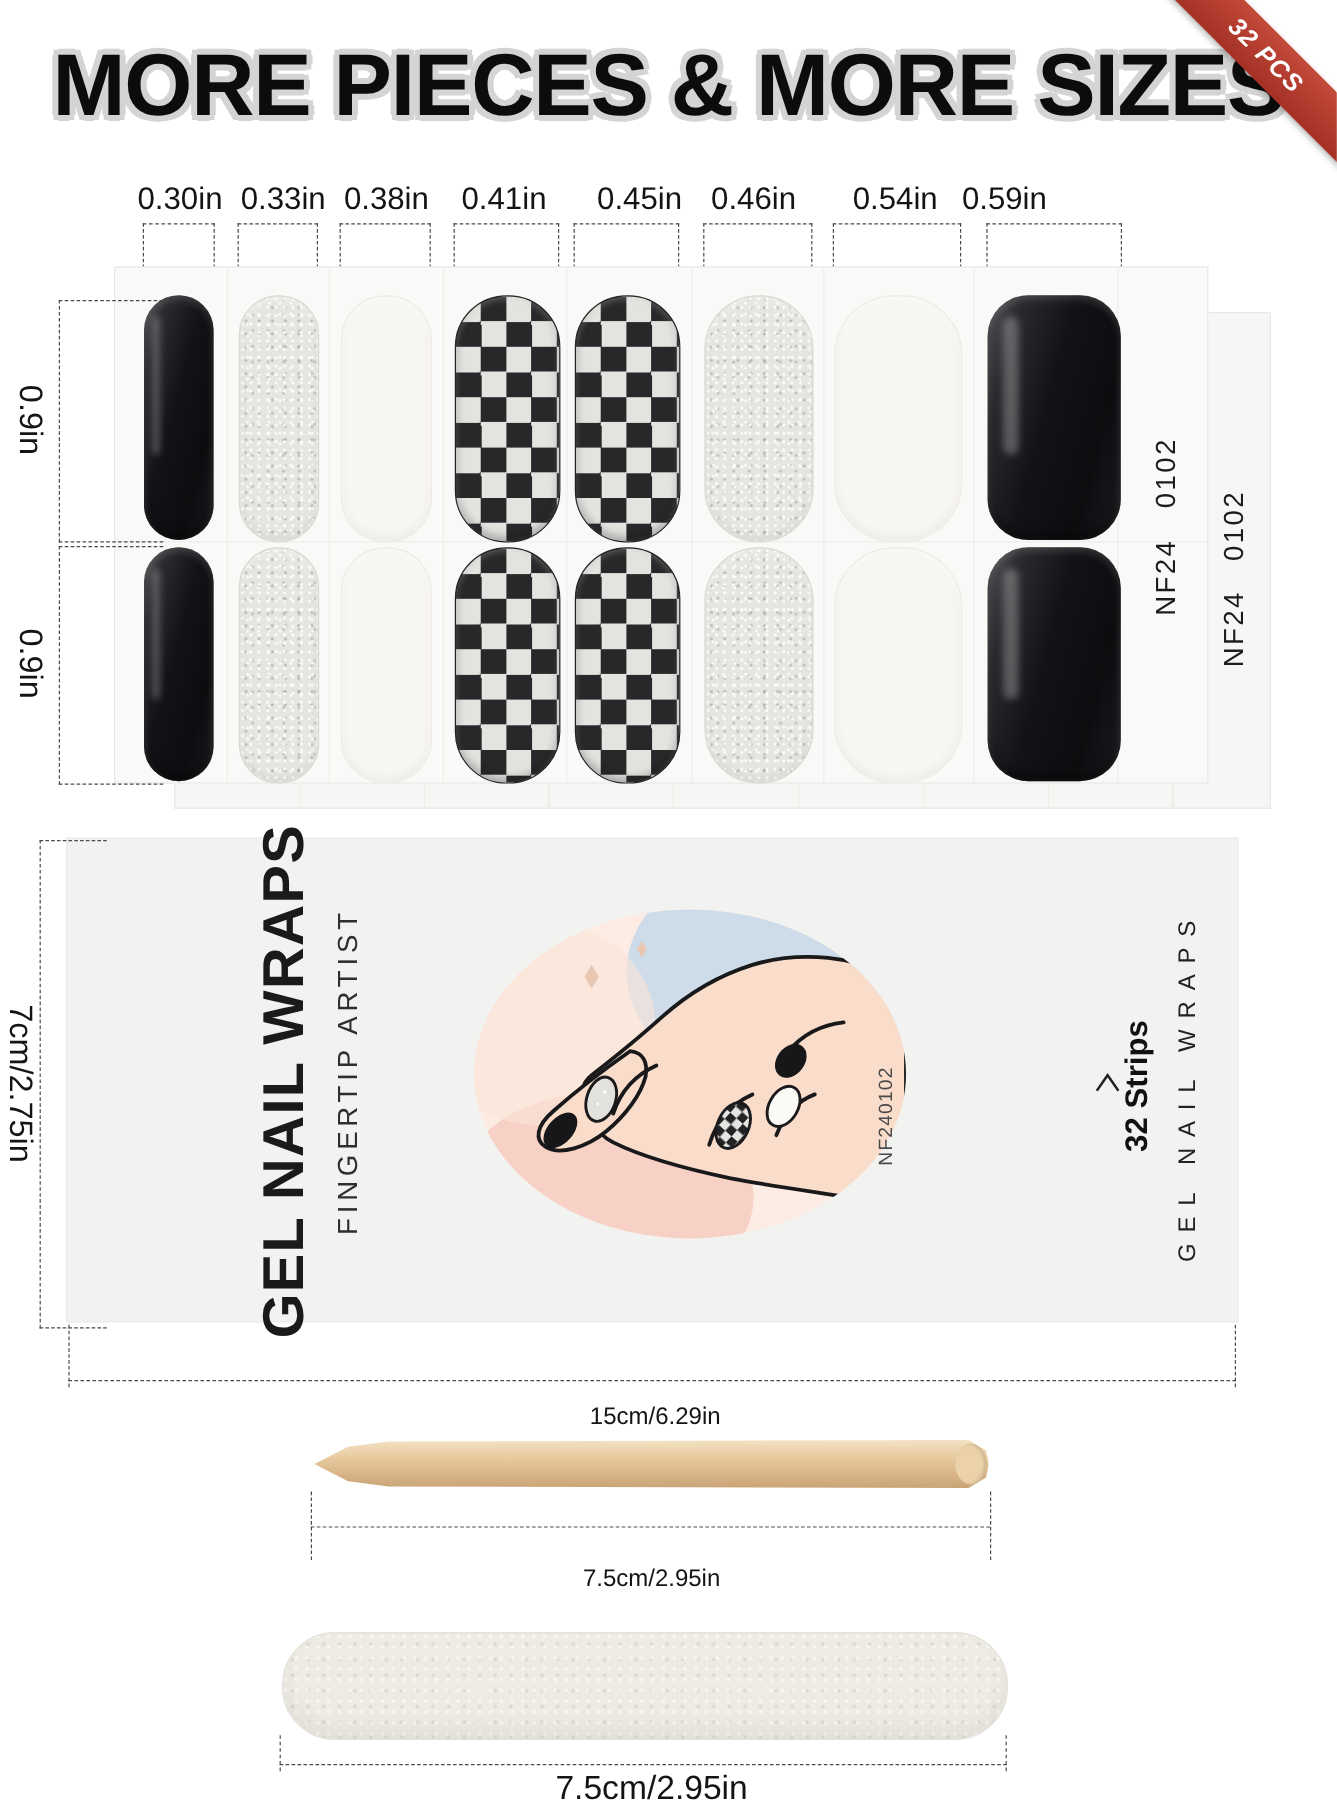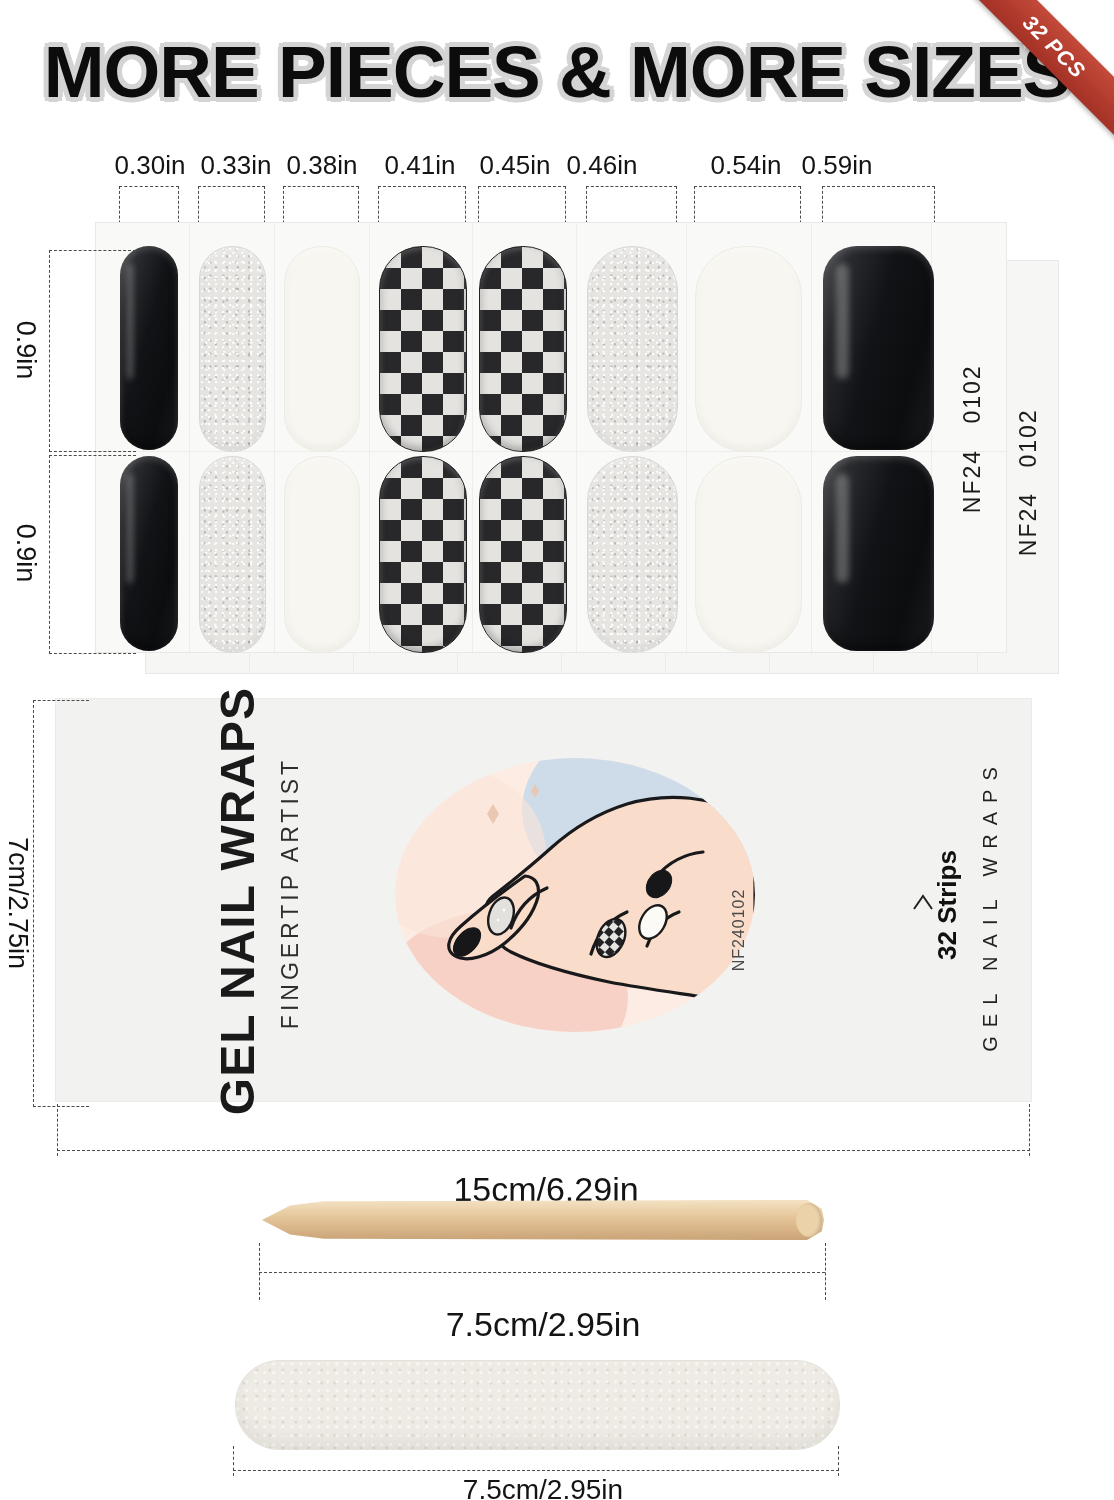--- a/index.html
+++ b/index.html
@@ -49,21 +49,21 @@
       background-size:42px 42px;border:1px solid #232325;
       box-shadow:inset 0 2px 6px rgba(255,255,255,.25),inset 0 -3px 8px rgba(0,0,0,.3);}
 
   .sheet-code{font-size:23px;font-weight:500;letter-spacing:2px;color:#1b1b1b;}
 
   
   .bracket{border:1px dashed #4a4a4a;border-right:none;}
   .measure-label{font-size:27px;color:#141414;}
   .tick-v{border-left:1px dashed #4a4a4a;width:0;}
   .line-h{border-top:1px dashed #4a4a4a;height:0;}
-  .dim-label{font-size:34px;color:#141414;text-align:center;}
+  .dim-label{font-size:20px;color:#141414;text-align:center;}
 
   
   .package{left:55px;top:698px;width:975px;height:402px;background:#f2f2f0;border:1px solid #eaeae8;}
   .brand-big{font-size:48px;font-weight:600;letter-spacing:1px;color:#1a1a1a;}
   .brand-sub{font-size:23px;font-weight:300;letter-spacing:4px;color:#2e2e2e;}
   .strips{font-size:26px;font-weight:bold;color:#111;}
   .side-brand{font-size:20px;font-weight:500;letter-spacing:9px;color:#222;}
   .hand-code{font-size:16px;letter-spacing:1px;color:#4a4a4a;}
 
   
@@ -85,22 +85,22 @@
 
 <div class="abs title">MORE PIECES &amp; MORE SIZES</div>
 <div class="abs ribbon">
   <span>32 PCS</span>
 </div>
 
 <div class="abs size-label" style="left:90px">0.30in</div>
 <div class="abs size-label" style="left:176px">0.33in</div>
 <div class="abs size-label" style="left:262px">0.38in</div>
 <div class="abs size-label" style="left:360px">0.41in</div>
-<div class="abs size-label" style="left:455px">0.45in</div>
-<div class="abs size-label" style="left:542px">0.46in</div>
+<div class="abs size-label" style="left:473px">0.45in</div>
+<div class="abs size-label" style="left:568px">0.46in</div>
 <div class="abs size-label" style="left:686px">0.54in</div>
 <div class="abs size-label" style="left:777px">0.59in</div>
 
 <div class="abs dash-box" style="left:119px;width:58px"></div>
 <div class="abs dash-box" style="left:198px;width:65px"></div>
 <div class="abs dash-box" style="left:283px;width:74px"></div>
 <div class="abs dash-box" style="left:378px;width:86px"></div>
 <div class="abs dash-box" style="left:478px;width:86px"></div>
 <div class="abs dash-box" style="left:586px;width:89px"></div>
 <div class="abs dash-box" style="left:694px;width:105px"></div>

